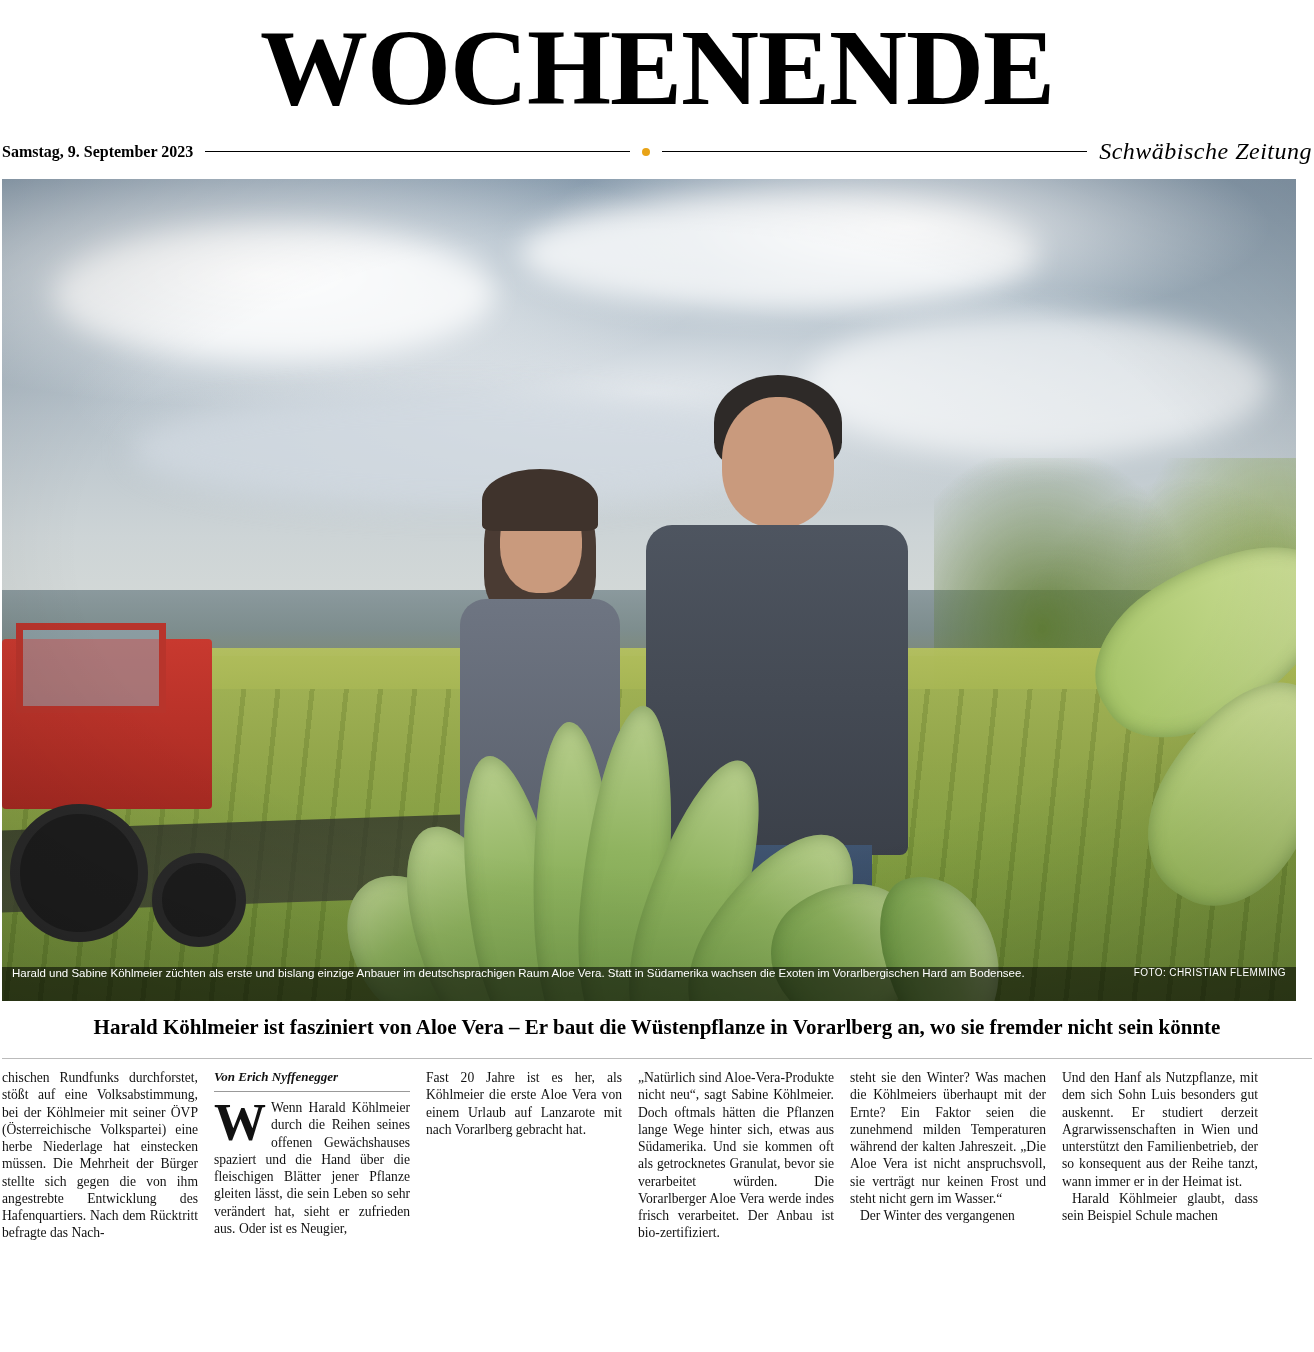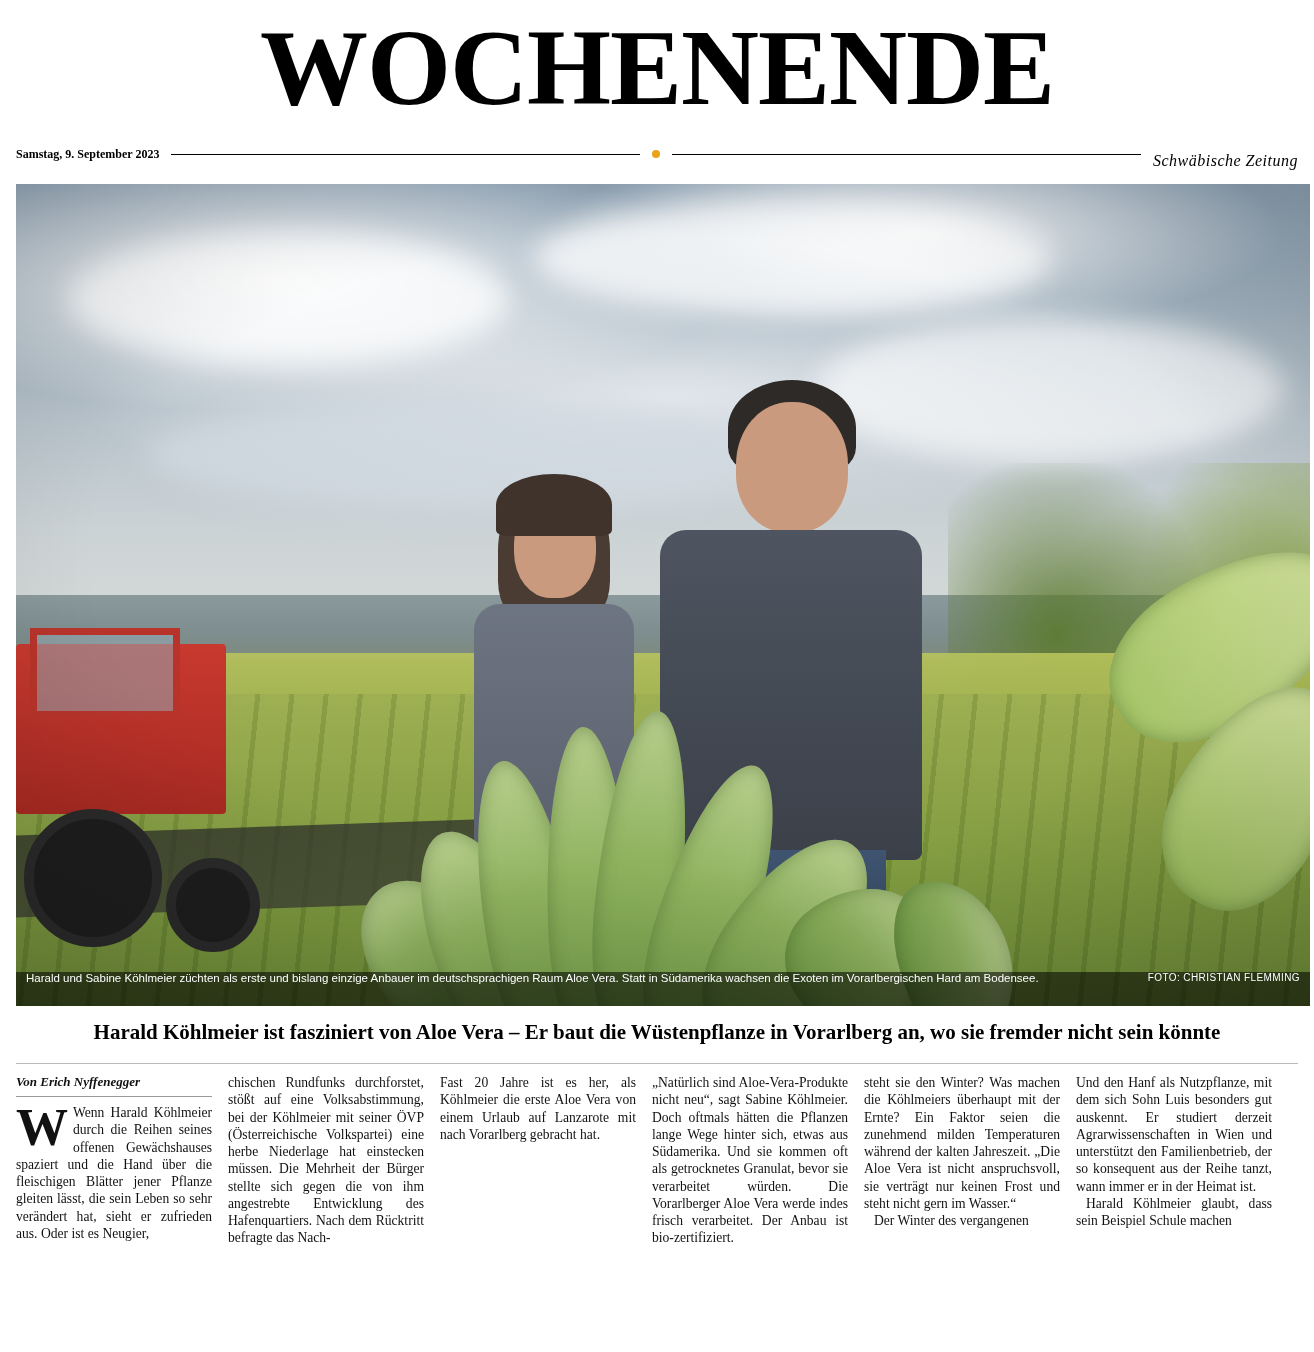--- a/index.html
+++ b/index.html
@@ -12,21 +12,21 @@
     height: 1352px;
     overflow: hidden;
     font-family: "Liberation Serif", serif;
     color: #111;
   }
   .page {
     position: relative;
     width: 1314px;
     height: 1352px;
     box-sizing: border-box;
-    padding: 0 16px;
+    padding: 0 2px;
   }
 
   
   .masthead {
     text-align: center;
     padding-top: 14px;
   }
   .masthead-title {
     font-family: "Liberation Serif", serif;
     font-weight: 700;
@@ -40,45 +40,44 @@
     position: relative;
     display: flex;
     align-items: center;
     gap: 12px;
     margin-top: 16px;
     padding-bottom: 6px;
   }
   .masthead-date {
     font-family: "Liberation Serif", serif;
     font-weight: 700;
-    font-size: 12px;
+    font-size: 16px;
     white-space: nowrap;
     color: #000;
   }
   .rule-line {
     flex: 1;
     height: 1px;
     background: #000;
     position: relative;
   }
   .rule-dot {
     width: 8px;
     height: 8px;
     border-radius: 50%;
     background: #e8a317;
     flex: 0 0 auto;
   }
   .masthead-brand {
     font-family: "Liberation Serif", serif;
-    font-size: 16px;
+    font-size: 24px;
     font-style: italic;
     white-space: nowrap;
     color: #000;
     letter-spacing: 0.5px;
-    margin-top: 14px;
   }
 
   
   .photo-wrap {
     position: relative;
     width: 1294px;
     height: 822px;
     margin-top: 8px;
     overflow: hidden;
     background: #6d7f55;
@@ -385,29 +384,29 @@
       <span class="photo-credit">FOTO: CHRISTIAN FLEMMING</span>
     </div>
   </div>
 
   <div class="subhead">Harald Köhlmeier ist fasziniert von Aloe Vera – Er baut die Wüstenpflanze in Vorarlberg an, wo sie fremder nicht sein könnte</div>
   <div class="head-rule"></div>
 
   <div class="columns">
 
     <div class="col">
+      <p>chischen Rundfunks durchforstet, stößt auf eine Volksabstimmung, bei der Köhlmeier mit seiner ÖVP (Österreichische Volkspartei) eine herbe Niederlage hat einstecken müssen. Die Mehrheit der Bürger stellte sich gegen die von ihm angestrebte Entwicklung des Hafenquartiers. Nach dem Rücktritt befragte das Nach-</p>
+    </div>
+
+    <div class="col">
       <div class="byline">Von Erich Nyffenegger</div>
       <p class="dropcap-para"><span class="dropcap">W</span><span>Wenn Harald Köhlmeier durch die Reihen seines offenen Gewächshauses spaziert und die Hand über die fleischigen Blätter jener Pflanze gleiten lässt, die sein Leben so sehr verändert hat, sieht er zufrieden aus. Oder ist es Neugier,</span></p>
     </div>
 
     <div class="col">
-      <p>chischen Rundfunks durchforstet, stößt auf eine Volksabstimmung, bei der Köhlmeier mit seiner ÖVP (Österreichische Volkspartei) eine herbe Niederlage hat einstecken müssen. Die Mehrheit der Bürger stellte sich gegen die von ihm angestrebte Entwicklung des Hafenquartiers. Nach dem Rücktritt befragte das Nach-</p>
-    </div>
-
-    <div class="col">
       <p>Fast 20 Jahre ist es her, als Köhlmeier die erste Aloe Vera von einem Urlaub auf Lanzarote mit nach Vorarlberg gebracht hat.</p>
     </div>
 
     <div class="col">
       <p>„Natürlich sind Aloe-Vera-Produkte nicht neu“, sagt Sabine Köhlmeier. Doch oftmals hätten die Pflanzen lange Wege hinter sich, etwas aus Südamerika. Und sie kommen oft als getrocknetes Granulat, bevor sie verarbeitet würden. Die Vorarlberger Aloe Vera werde indes frisch verarbeitet. Der Anbau ist bio-zertifiziert.</p>
     </div>
 
     <div class="col">
       <p>steht sie den Winter? Was machen die Köhlmeiers überhaupt mit der Ernte? Ein Faktor seien die zunehmend milden Temperaturen während der kalten Jahreszeit. „Die Aloe Vera ist nicht anspruchsvoll, sie verträgt nur keinen Frost und steht nicht gern im Wasser.“</p>
       <p>Der Winter des vergangenen</p>

